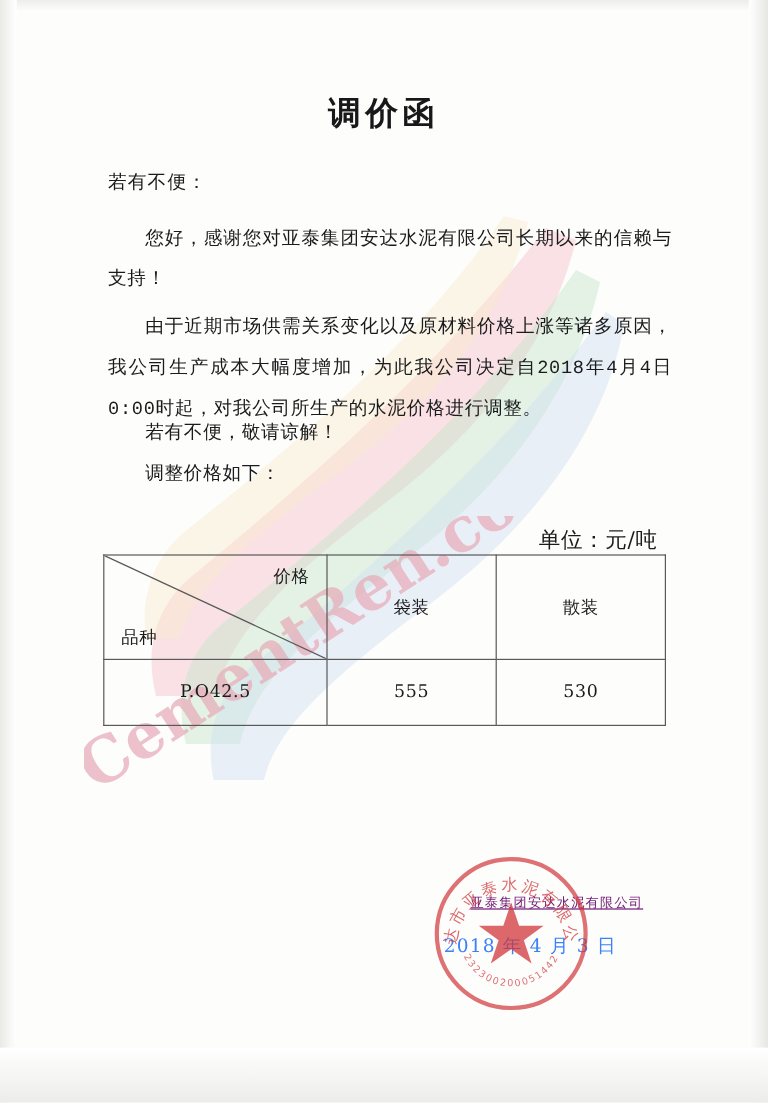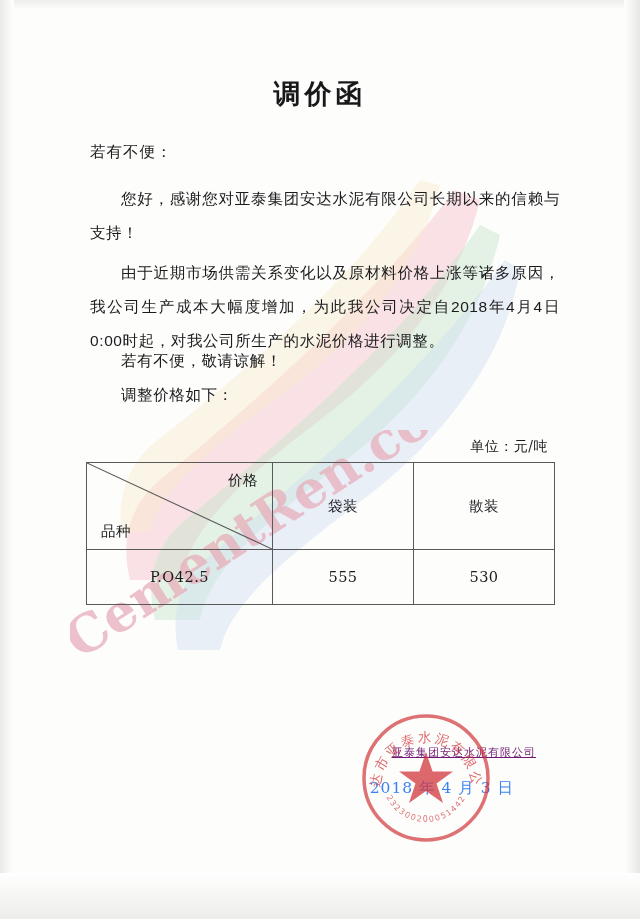--- a/index.html
+++ b/index.html
@@ -91,39 +91,39 @@
     font-family: "DejaVu Serif", serif;
     font-size: 15.5px;
     color: #1b1b1d;
     letter-spacing: 1px;
   }
 
   .para {
     position: absolute;
     left: 90px;
     width: 470px;
-    font-family: Liberation Sans, sans-serif;
+    font-family: Liberation Mono, monospace;
     font-size: 15.5px;
     line-height: 34px;
     color: #1b1b1d;
     text-align: justify;
     text-indent: 2em;
     letter-spacing: 0.6px;
   }
   .p1 { top: 182px; }
   .p2 { top: 256px; }
   .p3 { top: 344px; }
   .p4 { top: 378px; }
 
   .unit-label {
     position: absolute;
     right: 92px;
     top: 438px;
     font-family: "DejaVu Serif", serif;
-    font-size: 14px;
+    font-size: 18px;
     color: #1b1b1d;
     letter-spacing: 0.5px;
   }
 
   
   .price-table {
     position: absolute;
     left: 86px;
     top: 462px;
     width: 468px;

